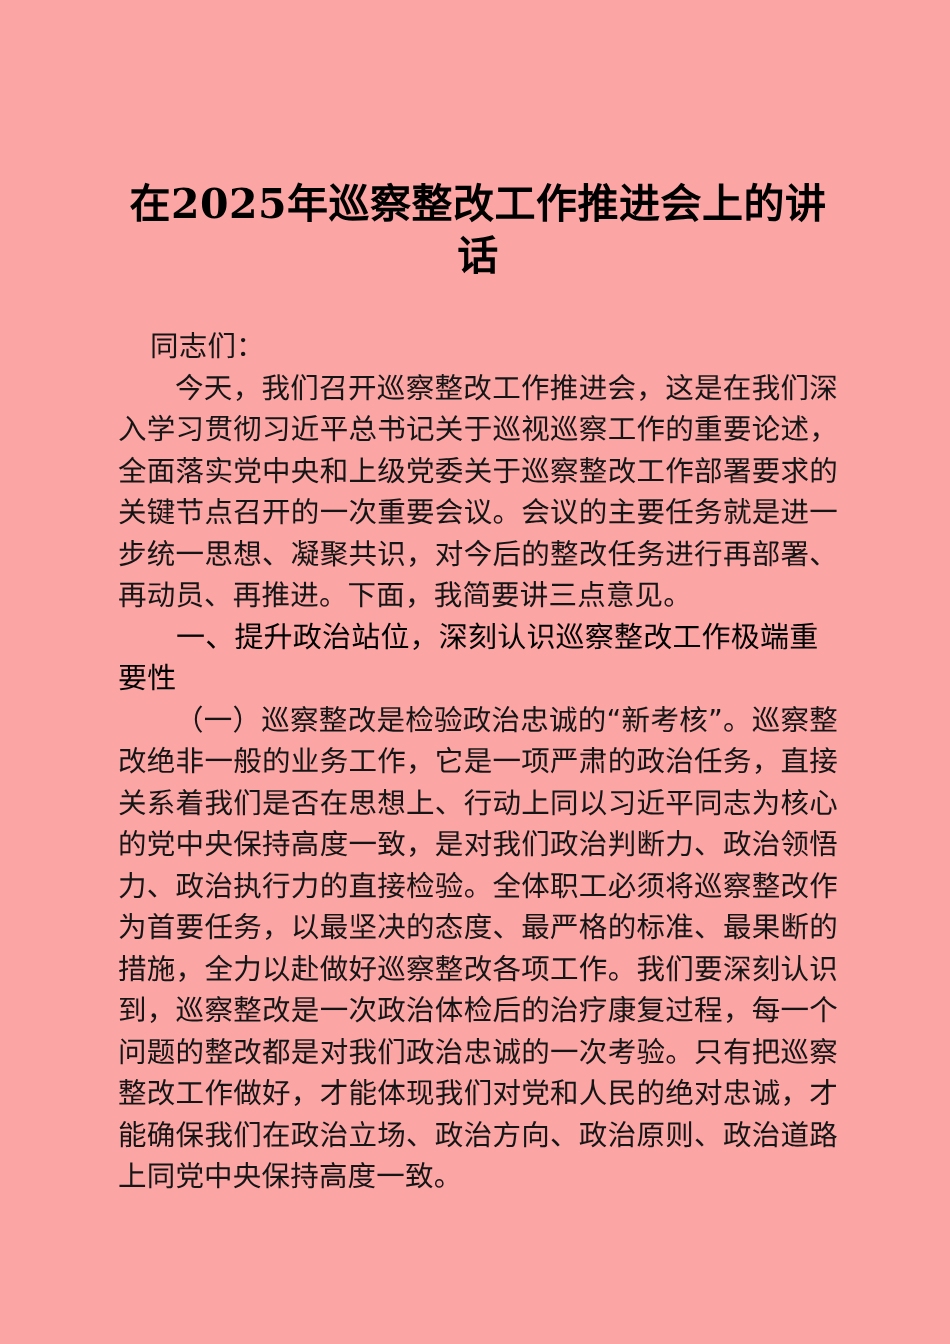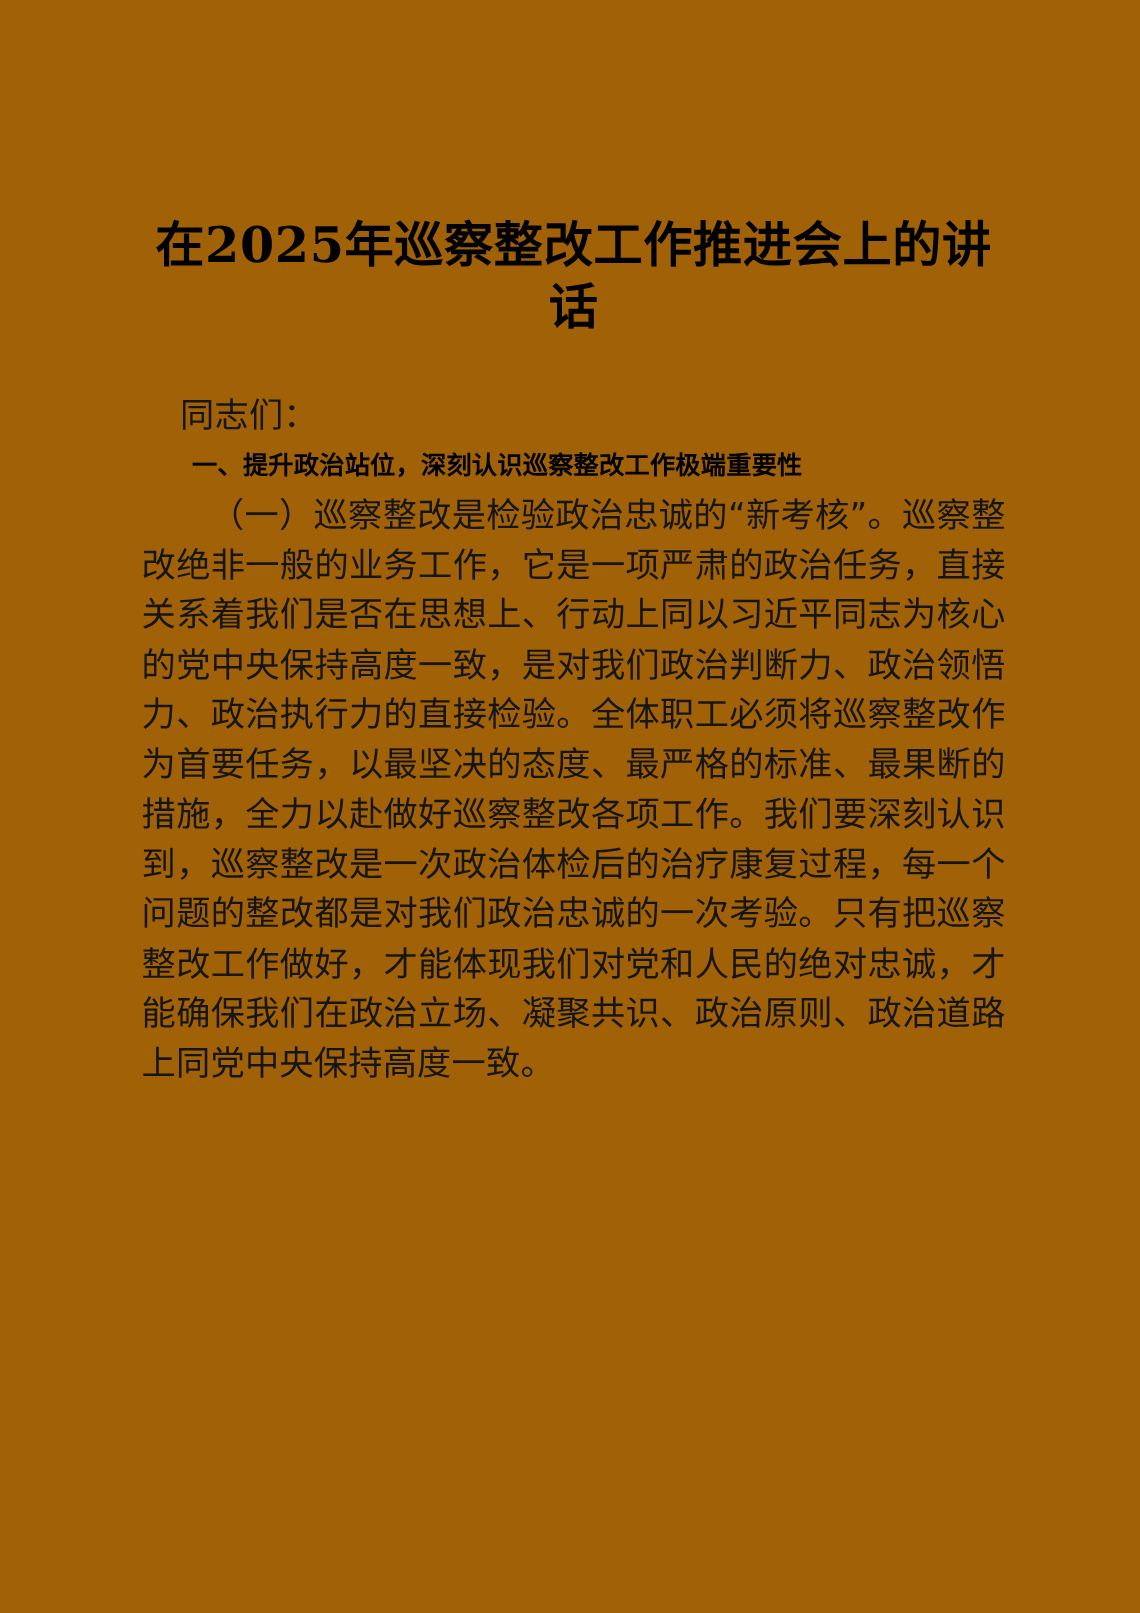--- a/index.html
+++ b/index.html
@@ -5,21 +5,21 @@
 <style>
   html, body {
     margin: 0;
     padding: 0;
     background: #ffffff;
   }
   .page {
     position: relative;
     width: 950px;
     height: 1344px;
-    background: #a16207;
+    background: #fca5a5;
     overflow: hidden;
     box-sizing: border-box;
   }
   .content {
     position: absolute;
     left: 118px;
     top: 0;
     width: 720px;
   }
   .doc-title {
@@ -49,37 +49,38 @@
     margin-top: 44px;
     margin-left: 32px;
   }
   .para.indent {
     text-indent: 2em;
   }
   .section-heading {
     margin: 0;
     text-indent: 2em;
     font-family: "DejaVu Sans", "Liberation Sans", sans-serif;
-    font-weight: bold;
-    font-size: 21px;
+    font-weight: normal;
+    font-size: 29px;
     line-height: 41.5px;
     color: #000000;
     letter-spacing: 0.2px;
   }
 </style>
 </head>
 <body>
 
 <div class="page">
   <div class="content">
 
     <h1 class="doc-title">在2025年巡察整改工作推进会上的讲话</h1>
 
     <p class="para salutation">同志们：</p>
 
+    <p class="para indent">今天，我们召开巡察整改工作推进会，这是在我们深入学习贯彻习近平总书记关于巡视巡察工作的重要论述，全面落实党中央和上级党委关于巡察整改工作部署要求的关键节点召开的一次重要会议。会议的主要任务就是进一步统一思想、凝聚共识，对今后的整改任务进行再部署、再动员、再推进。下面，我简要讲三点意见。</p>
 
     <p class="section-heading">一、提升政治站位，深刻认识巡察整改工作极端重要性</p>
 
-    <p class="para indent">（一）巡察整改是检验政治忠诚的“新考核”。巡察整改绝非一般的业务工作，它是一项严肃的政治任务，直接关系着我们是否在思想上、行动上同以习近平同志为核心的党中央保持高度一致，是对我们政治判断力、政治领悟力、政治执行力的直接检验。全体职工必须将巡察整改作为首要任务，以最坚决的态度、最严格的标准、最果断的措施，全力以赴做好巡察整改各项工作。我们要深刻认识到，巡察整改是一次政治体检后的治疗康复过程，每一个问题的整改都是对我们政治忠诚的一次考验。只有把巡察整改工作做好，才能体现我们对党和人民的绝对忠诚，才能确保我们在政治立场、凝聚共识、政治原则、政治道路上同党中央保持高度一致。</p>
+    <p class="para indent">（一）巡察整改是检验政治忠诚的“新考核”。巡察整改绝非一般的业务工作，它是一项严肃的政治任务，直接关系着我们是否在思想上、行动上同以习近平同志为核心的党中央保持高度一致，是对我们政治判断力、政治领悟力、政治执行力的直接检验。全体职工必须将巡察整改作为首要任务，以最坚决的态度、最严格的标准、最果断的措施，全力以赴做好巡察整改各项工作。我们要深刻认识到，巡察整改是一次政治体检后的治疗康复过程，每一个问题的整改都是对我们政治忠诚的一次考验。只有把巡察整改工作做好，才能体现我们对党和人民的绝对忠诚，才能确保我们在政治立场、政治方向、政治原则、政治道路上同党中央保持高度一致。</p>
 
 
   </div>
 </div>
 
 </body></html>

